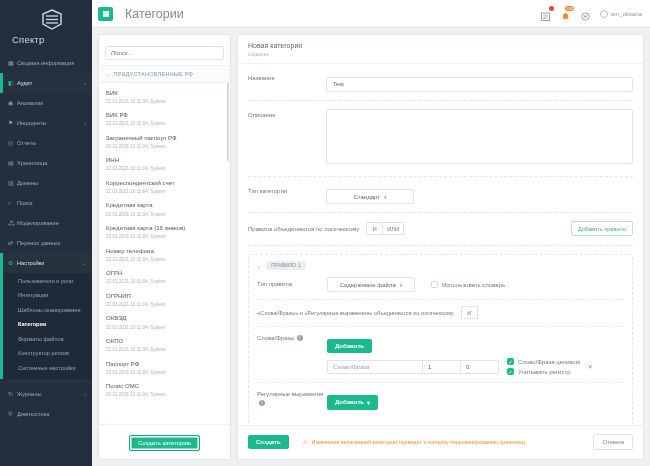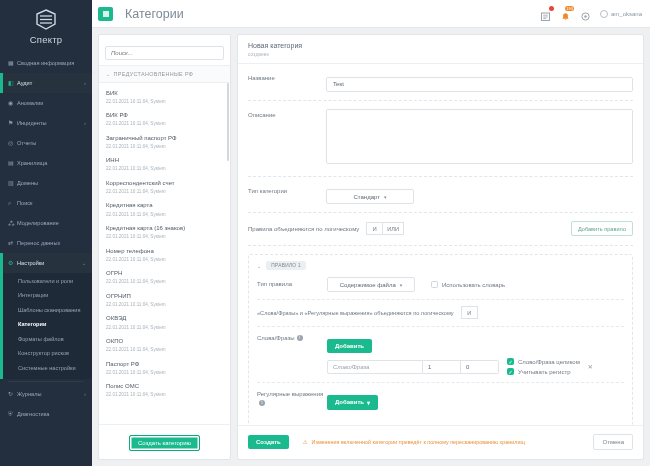--- a/index.html
+++ b/index.html
@@ -15,22 +15,22 @@
   .sidebar {
     width: 92px; height: 466px;
     background: #232e3e;
     color: #aebacb;
     display: flex; flex-direction: column;
     flex: 0 0 92px;
     overflow: hidden;
     position: relative;
   }
   .brand {
-    padding: 7px 0 8px 0;
-    text-align: center;
+    padding: 7px 0 8px 12px;
+    text-align: left;
   }
   .brand-logo { display: block; margin: 0 auto 1px auto; }
   .brand-name {
     font-size: 9.5px; color: #cfd8e3; letter-spacing: .2px;
   }
   .nav { flex: 1 1 auto; }
   .nav-item {
     display: flex; align-items: center;
     height: 20px;
     padding-left: 8px;

